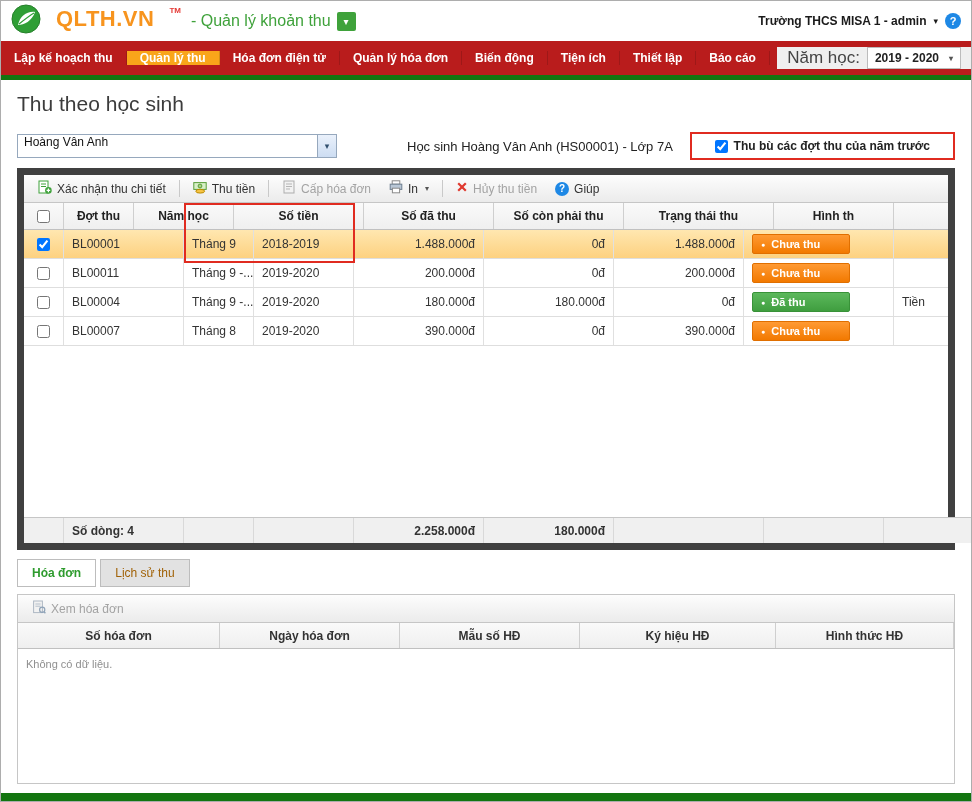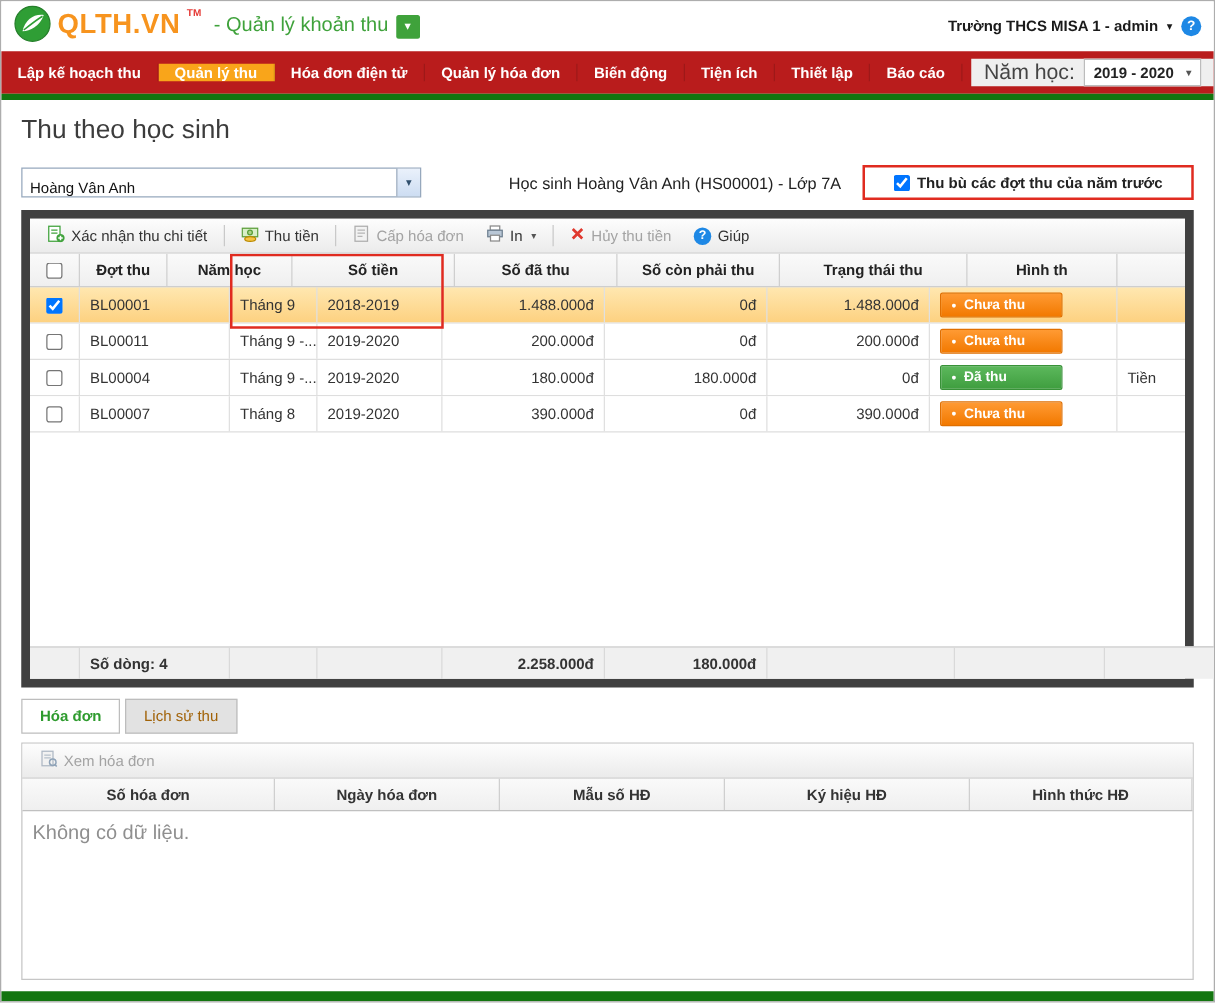--- a/index.html
+++ b/index.html
@@ -7,21 +7,21 @@
   body {
     font-family:"Liberation Sans", sans-serif;
     background:#fff;
     border:1px solid #adadad;
     position:relative;
     overflow:hidden;
     color:#333;
   }
   
   .header { height:40px; display:flex; align-items:center; padding:0 10px; background:#fff; }
-  .logo { display:flex; align-items:flex-start; gap:5px; }
+  .logo { display:flex; align-items:flex-start; gap:15px; }
   .logo-text { font-size:22px; font-weight:bold; color:#f7941e; letter-spacing:.5px; line-height:30px; }
   .logo-tm { font-size:8px; color:#e53935; font-weight:bold; margin-top:2px; }
   .module-title { color:#3fa23b; font-size:16px; margin-left:10px; }
   .module-caret { width:19px; height:19px; background:#3fa23b; color:#fff; font-size:10px;
     display:flex; align-items:center; justify-content:center; margin-left:6px; cursor:pointer; border-radius:2px; }
   .header-right { margin-left:auto; display:flex; align-items:center; gap:7px; }
   .account { font-size:12px; font-weight:bold; color:#1a1a1a; cursor:pointer; }
   .caret-sm { font-size:9px; color:#1a1a1a; }
   .help-circle { width:16px; height:16px; border-radius:50%; background:#1e88e5; color:#fff;
     font-size:11px; font-weight:bold; display:flex; align-items:center; justify-content:center; cursor:pointer; }
@@ -33,21 +33,21 @@
   .nav-right { margin-left:auto; background:#efefef; display:flex; align-items:center; padding:0 10px; gap:7px; }
   .year-label { font-size:17px; color:#444; }
   .year-select { background:#fff; border:1px solid #bcbcbc; font-size:12px; font-weight:bold; color:#222;
     padding:3px 7px; display:flex; gap:10px; align-items:center; cursor:pointer; }
   .year-select .caret-sm { font-size:8px; color:#555; }
   .nav-underline { height:5px; background:#137510; }
   
   .content { padding:12px 16px 0 16px; }
   .page-title { font-size:21px; color:#3c3c3c; font-weight:400; }
   .selector-row { margin-top:16px; display:flex; align-items:center; }
-  .combo { width:320px; height:24px; border:1px solid #96a8bd; background:#fff; display:flex; align-items:flex-end; cursor:pointer; }
+  .combo { width:320px; height:24px; border:1px solid #96a8bd; background:#fff; display:flex; align-items:flex-start; cursor:pointer; }
   .combo-value { flex:1; font-size:12px; padding:0 6px; color:#111; }
   .combo-btn { width:19px; height:100%; background:linear-gradient(#eaf1fb,#cdddf2); border-left:1px solid #96a8bd;
     display:flex; align-items:center; justify-content:center; font-size:9px; color:#31506e; }
   .student-info { font-size:13px; color:#222; margin-left:70px; }
   .student-info b { font-weight:normal; }
   .prev-year-box { margin-left:auto; border:2px solid #e02b20; padding:5px 23px; display:flex; align-items:center; gap:6px; background:#fff; }
   .prev-year-box label { font-size:12px; font-weight:bold; color:#222; cursor:pointer; }
   
   .grid-panel { margin-top:8px; border:7px solid #404040; height:382px; display:flex; flex-direction:column; background:#fff; }
   .toolbar { height:28px; background:linear-gradient(#fdfdfd,#ebebeb); border-bottom:1px solid #c6c6c6;
@@ -89,21 +89,21 @@
   
   .bottom-tabs { margin-top:9px; display:flex; gap:4px; }
   .btab { font-size:12px; padding:6px 14px; border:1px solid #bdbdbd; cursor:pointer; }
   .btab.active { background:#fff; color:#2e9b2e; font-weight:bold; }
   .btab.inactive { background:#e2e2e2; color:#a16207; }
   
   .invoice-panel { margin-top:7px; border:1px solid #c6c6c6; height:190px; display:flex; flex-direction:column; background:#fff; }
   .inv-hrow { display:flex; height:26px; background:linear-gradient(#fafafa,#efefef); border-bottom:1px solid #c0c0c0; }
   .inv-hrow .cell { font-weight:bold; justify-content:center; border-right:1px solid #cfcfcf; }
   .i0 { flex:0 0 202px; } .i1 { flex:0 0 180px; } .i2 { flex:0 0 180px; } .i3 { flex:0 0 196px; } .i4 { flex:1; }
-  .inv-body { flex:1; padding:9px 8px; font-size:16px; color:#8f8f8f; }
+  .inv-body { flex:1; padding:9px 8px; font-size:11px; color:#8f8f8f; }
   
   .bottom-bar { position:absolute; left:0; right:0; bottom:0; height:8px; background:#137510; }
   input[type="checkbox"] { width:13px; height:13px; cursor:pointer; }
 </style>
 </head>
 <body>
 
 <div class="header">
   <div class="logo">
     <span>

